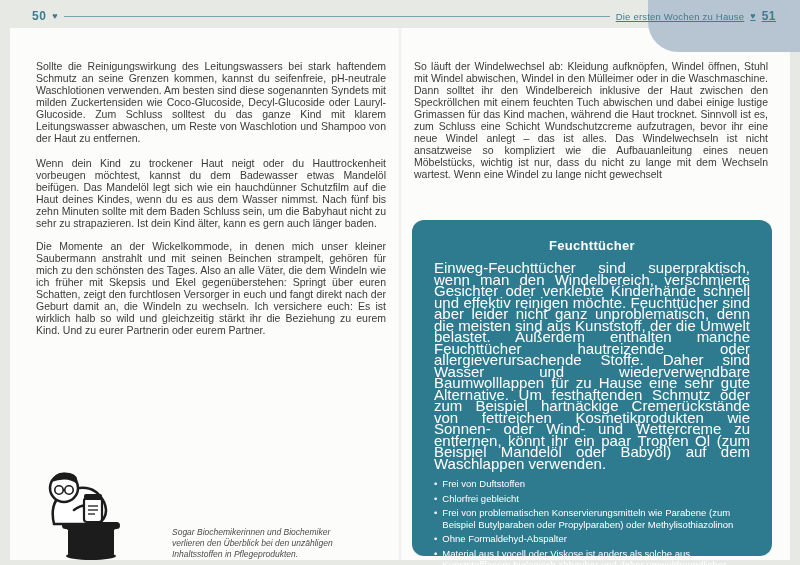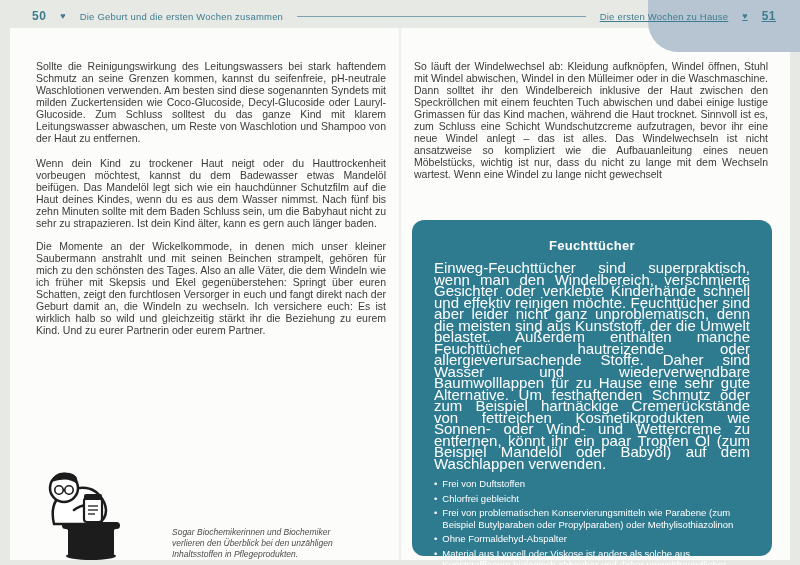--- a/index.html
+++ b/index.html
@@ -15,21 +15,21 @@
   .fold{
     position:absolute;left:398px;top:28px;bottom:5px;width:4px;
     background:linear-gradient(90deg, rgba(0,0,0,0) 0%, rgba(90,100,100,0.10) 50%, rgba(0,0,0,0) 100%);
   }
   .corner-deco{
     position:absolute;right:0;top:0;width:152px;height:52px;
     background:#b6c5d1;border-bottom-left-radius:30px;z-index:2;
   }
   
   .hdr{
-    position:absolute;top:9px;display:flex;align-items:center;gap:14px;
+    position:absolute;top:9px;display:flex;align-items:center;gap:6px;
     color:#3e7d90;z-index:3;
   }
   .hdr-left{left:32px;width:362px;}
   .hdr-right{left:386px;right:24px;text-decoration:underline;}
   .hdr .pagenum{font-weight:bold;font-size:12px;letter-spacing:0.5px;}
   .hdr .heart{font-size:9px;line-height:1;}
   .hdr .chapter{font-size:9.5px;letter-spacing:0.2px;white-space:nowrap;}
   .hdr .rule{flex:1;height:1px;background:#7aa2b0;}
   
   .col{
@@ -76,21 +76,20 @@
 
 <div class="canvas">
 
   <div class="page"></div>
   <div class="fold"></div>
   <div class="corner-deco"></div>
 
   <div class="hdr hdr-left">
     <span class="pagenum">50</span>
     <span class="heart">♥</span>
-    <span class="chapter">Die Geburt und die ersten Wochen zusammen</span>
     <span class="rule"></span>
   </div>
 
   <div class="hdr hdr-right">
     <span class="rule"></span>
     <span class="chapter">Die ersten Wochen zu Hause</span>
     <span class="heart">♥</span>
     <span class="pagenum">51</span>
   </div>
 

